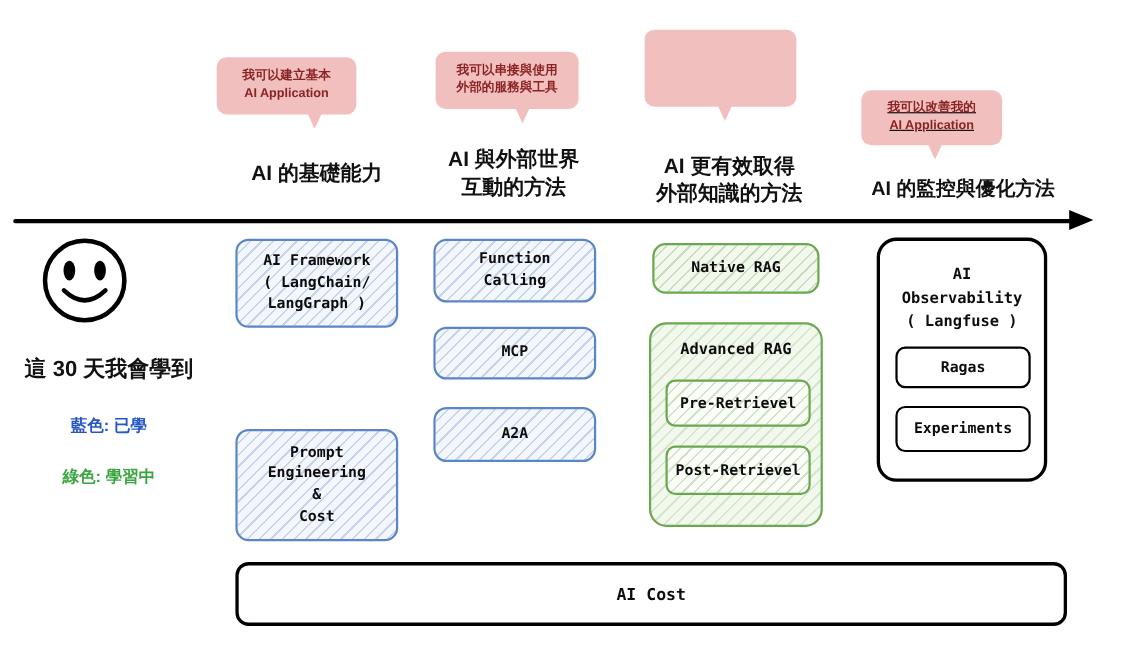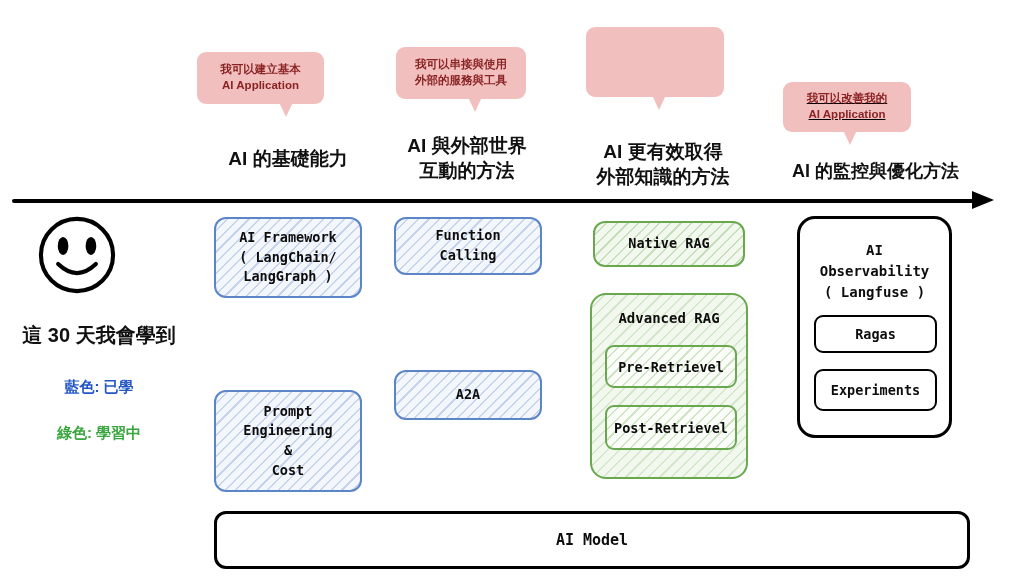--- a/index.html
+++ b/index.html
@@ -115,32 +115,33 @@
   <div class="sbox blue" style="left:214px;top:217px;width:148px;height:81px;">AI Framework
 ( LangChain/
 LangGraph )</div>
   <div class="sbox blue" style="left:214px;top:390px;width:148px;height:102px;">Prompt
 Engineering
 &amp;
 Cost</div>
 
   <div class="sbox blue" style="left:394px;top:217px;width:148px;height:58px;">Function
 Calling</div>
+  <div class="sbox blue" style="left:394px;top:297px;width:148px;height:48px;">MCP</div>
   <div class="sbox blue" style="left:394px;top:370px;width:148px;height:50px;">A2A</div>
 
   <div class="sbox green" style="left:593px;top:221px;width:152px;height:46px;">Native RAG</div>
   <div class="group green-group" style="left:590px;top:293px;width:158px;height:186px;">
     <div class="group-label" style="top:13px;">Advanced RAG</div>
     <div class="inner green" style="left:13px;top:50px;width:132px;height:43px;">Pre-Retrievel</div>
     <div class="inner green" style="left:13px;top:110px;width:132px;height:45px;">Post-Retrievel</div>
   </div>
 
   <div class="group plain-group" style="left:797px;top:216px;width:155px;height:222px;">
     <div class="group-label" style="top:10px;margin-top:11px;">AI
 Observability
 ( Langfuse )</div>
     <div class="inner plain" style="left:14px;top:96px;width:123px;height:38px;">Ragas</div>
     <div class="inner plain" style="left:14px;top:150px;width:123px;height:42px;">Experiments</div>
   </div>
 
-  <div class="base-box">AI Model</div>
+  <div class="base-box">AI Cost</div>
 
 </div>
 
 </body></html>

